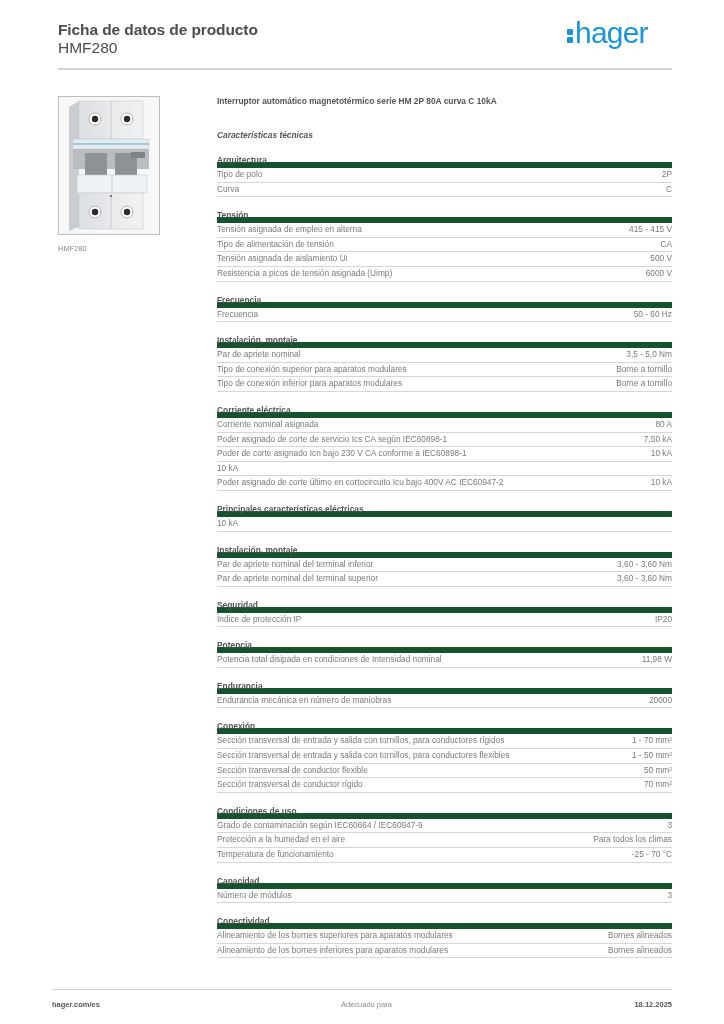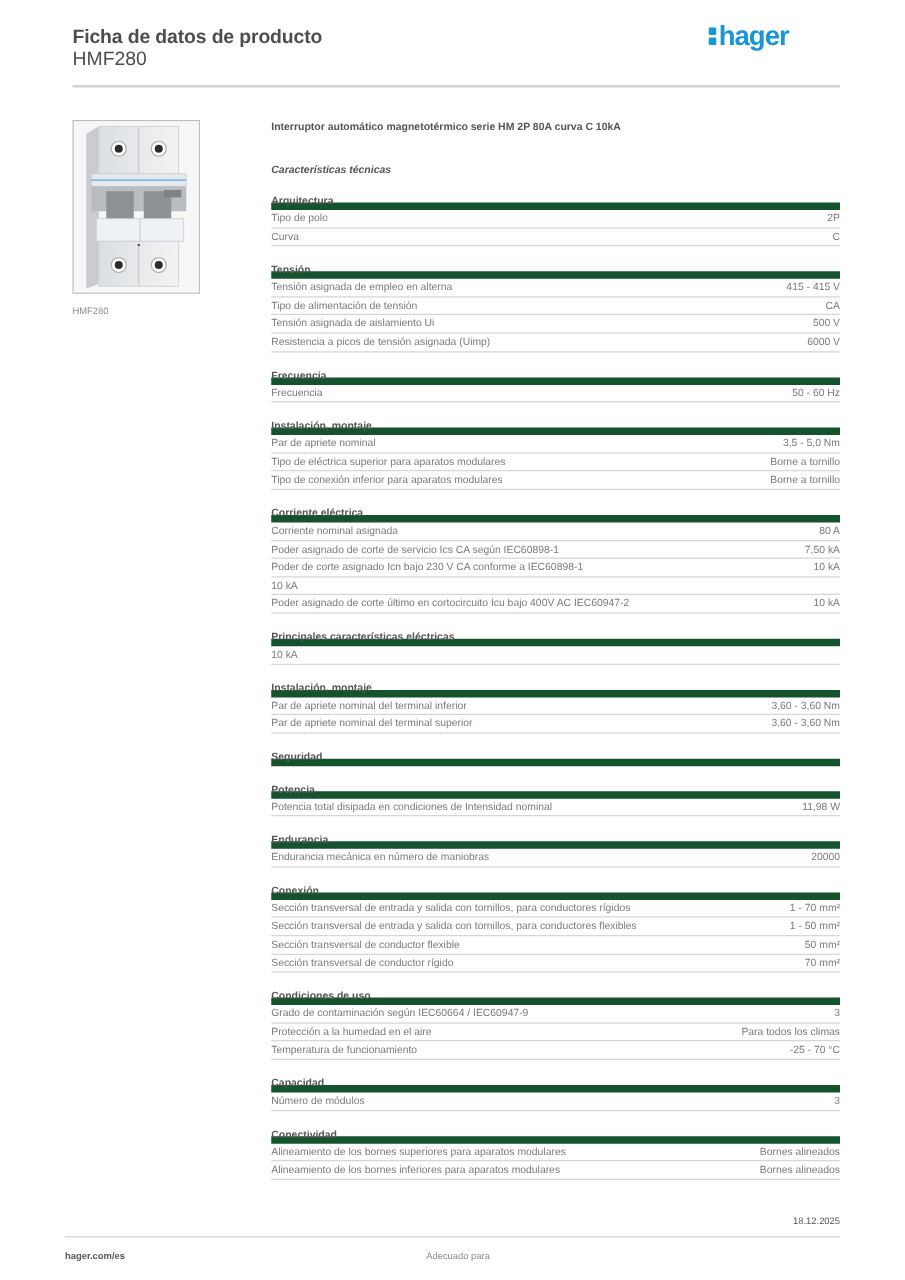--- a/index.html
+++ b/index.html
@@ -1,40 +1,40 @@
 <!DOCTYPE html>
 <html><head>
 <meta charset="utf-8">
 <style>
   * { box-sizing: border-box; margin: 0; padding: 0; }
   html, body { width: 724px; height: 1024px; background: #ffffff; overflow: hidden; }
   body { position: relative; font-family: "Liberation Sans", sans-serif; color: #555; }
   .page-title { position: absolute; left: 58px; top: 21px; font-size: 15.5px; font-weight: bold; color: #4d4d4d; letter-spacing: -0.1px; }
   .page-subtitle { position: absolute; left: 58px; top: 39px; font-size: 15.5px; color: #4d4d4d; }
-  .logo { position: absolute; left: 567px; top: 16px; font-size: 22px; font-weight: bold; color: #1a95d8; letter-spacing: -0.8px; }
+  .logo { position: absolute; left: 567px; top: 16px; font-size: 30px; font-weight: normal; color: #1a95d8; letter-spacing: -0.8px; }
   .logo .dots { display: inline-block; width: 7px; height: 18px; position: relative; margin-right: 1px; vertical-align: -1px; }
   .logo .dots::before, .logo .dots::after { content: ""; position: absolute; left: 0; width: 6px; height: 6px; background: #1a95d8; border-radius: 1px; }
   .logo .dots::before { top: 3px; }
   .logo .dots::after { top: 11px; }
   .header-rule { position: absolute; left: 58px; top: 68px; width: 614px; height: 2px; background: #d4d4d4; }
   .product-image { position: absolute; left: 58px; top: 96px; width: 102px; height: 139px; border: 1px solid #bdbdbd; background: #fafafa; }
   .image-caption { position: absolute; left: 58px; top: 244px; font-size: 7.5px; color: #8a8a8a; }
   .main { position: absolute; left: 217px; top: 96px; width: 455px; }
   .product-desc { font-size: 8.4px; font-weight: bold; color: #555; height: 14px; line-height: 10px; }
   .char-title { font-size: 8.4px; font-weight: bold; color: #555; margin-top: 20px; height: 12px; line-height: 10px; font-style: italic; }
   .section { margin-top: 13px; }
   .section:first-of-type { margin-top: 13px; }
   .sec-title { font-size: 8.4px; font-weight: bold; color: #555; height: 13px; line-height: 11px; border-bottom: 6px solid #14532d; }
   .row { display: flex; justify-content: space-between; height: 14.6px; line-height: 13px; font-size: 8.3px; color: #7a7a7a; border-bottom: 1px solid #d6d6d6; }
   .row .val { text-align: center; white-space: nowrap; }
   .row .lbl { white-space: nowrap; overflow: hidden; }
   .footer-rule { position: absolute; left: 52px; top: 989px; width: 620px; height: 1px; background: #d4d4d4; }
   .footer-left { position: absolute; left: 52px; top: 1000px; font-size: 7.5px; font-weight: bold; color: #555; }
   .footer-center { position: absolute; left: 341px; top: 1000px; font-size: 7.5px; color: #8a8a8a; }
-  .footer-right { position: absolute; right: 52px; top: 972px; font-size: 7.5px; font-weight: normal; color: #555; }
+  .footer-right { position: absolute; right: 52px; top: 1000px; font-size: 7.5px; font-weight: bold; color: #555; }
 </style>
 </head>
 <body>
 
 <div class="page-title">Ficha de datos de producto</div>
 <div class="page-subtitle">HMF280</div>
 <div class="logo"><span class="dots"></span><span>hager</span></div>
 <div class="header-rule"></div>
 
 <div class="product-image">
@@ -119,21 +119,21 @@
           <span class="val">50 - 60 Hz</span>
         </div>
       </div>
       <div class="section">
         <div class="sec-title">Instalación, montaje</div>
         <div class="row">
           <span class="lbl">Par de apriete nominal</span>
           <span class="val">3,5 - 5,0 Nm</span>
         </div>
         <div class="row">
-          <span class="lbl">Tipo de eléctrica superior para aparatos modulares</span>
+          <span class="lbl">Tipo de conexión superior para aparatos modulares</span>
           <span class="val">Borne a tornillo</span>
         </div>
         <div class="row">
           <span class="lbl">Tipo de conexión inferior para aparatos modulares</span>
           <span class="val">Borne a tornillo</span>
         </div>
       </div>
       <div class="section">
         <div class="sec-title">Corriente eléctrica</div>
         <div class="row">
@@ -168,20 +168,24 @@
           <span class="lbl">Par de apriete nominal del terminal inferior</span>
           <span class="val">3,60 - 3,60 Nm</span>
         </div>
         <div class="row">
           <span class="lbl">Par de apriete nominal del terminal superior</span>
           <span class="val">3,60 - 3,60 Nm</span>
         </div>
       </div>
       <div class="section">
         <div class="sec-title">Seguridad</div>
+        <div class="row">
+          <span class="lbl">Índice de protección IP</span>
+          <span class="val">IP20</span>
+        </div>
       </div>
       <div class="section">
         <div class="sec-title">Potencia</div>
         <div class="row">
           <span class="lbl">Potencia total disipada en condiciones de Intensidad nominal</span>
           <span class="val">11,98 W</span>
         </div>
       </div>
       <div class="section">
         <div class="sec-title">Endurancia</div>

